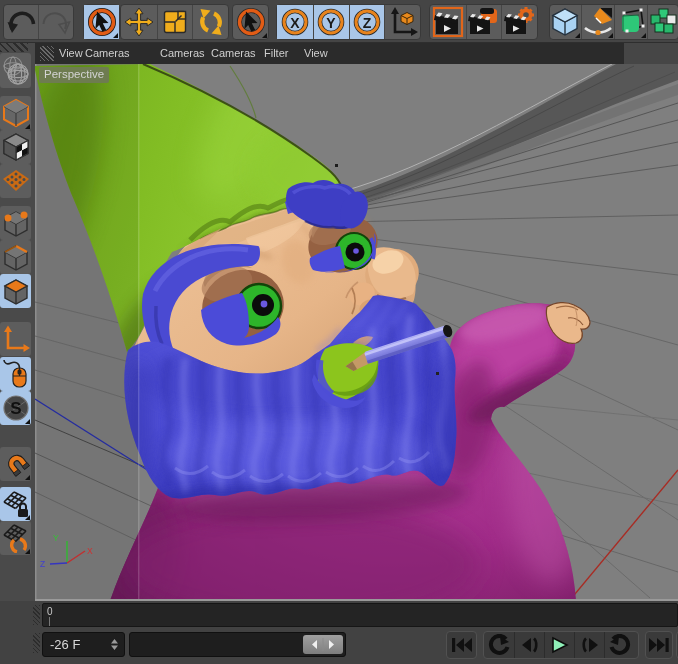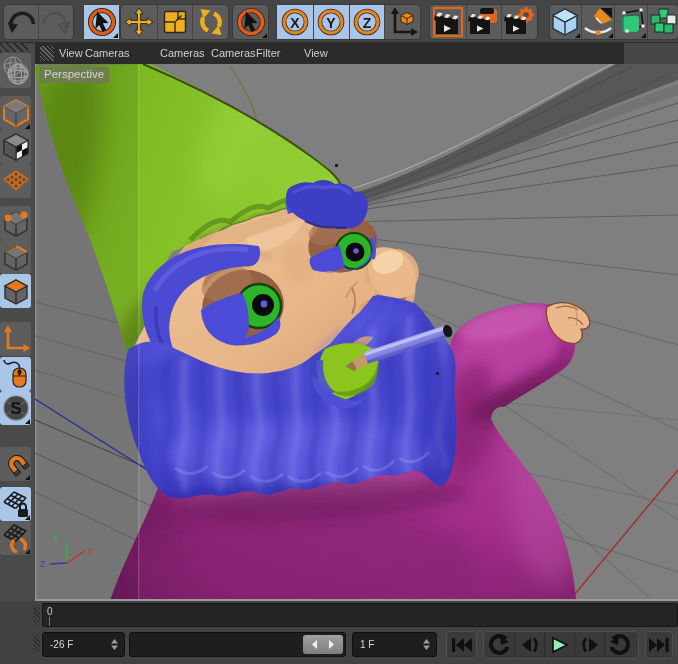--- a/index.html
+++ b/index.html
@@ -26,21 +26,21 @@
 
 #viewport { position:absolute; left:35px; top:64px; width:643px; height:535px; background:#7f7f7f; }
 #persp { position:absolute; left:4px; top:3px; background:#6e7c50; color:#d4d4d4; font-size:11.5px; padding:1px 5px 3px 5px; border-radius:2px; z-index:5; }
 #vpsvg { position:absolute; left:0; top:0; }
 
 #botgap { position:absolute; left:35px; top:599px; width:643px; height:2px; background:#9a9a9a; }
 #ruler { position:absolute; left:0px; top:601px; width:678px; height:28px; background:#424242; }
 #ruler .grip, #ctrl .grip { position:absolute; left:33px; top:4px; width:7px; height:20px; background:repeating-linear-gradient(45deg,#2c2c2c 0 1px,transparent 1px 3px); }
 #rulerbox { position:absolute; left:42px; top:2px; width:636px; height:24px; background:#242424; border:1px solid #161616; border-radius:2px; color:#c8c8c8; font-size:10px; }
 #ctrl { position:absolute; left:0px; top:629px; width:678px; height:35px; background:#424242; }
-.field { position:absolute; top:3px; height:25px; background:#1e1e1e; border:1px solid #101010; border-radius:3px; color:#d8d8d8; font-size:10px; line-height:23px; padding-left:7px; }
+.field { position:absolute; top:3px; height:25px; background:#1e1e1e; border:1px solid #101010; border-radius:3px; color:#d8d8d8; font-size:13px; line-height:23px; padding-left:7px; }
 .spin { position:absolute; right:5px; top:5px; width:9px; height:13px; }
 .pbtn { position:absolute; top:2px; height:28px; background:#3a3a3a; border:1px solid #515151; border-radius:4px; display:flex; align-items:center; justify-content:center; }
 .pgroup { position:absolute; top:2px; height:28px; background:#3a3a3a; border:1px solid #515151; border-radius:4px; display:flex; }
 .pcell { width:30px; height:26px; display:flex; align-items:center; justify-content:center; }
 .pcell.div { border-left:1px solid #2c2c2c; }
 </style>
 </head>
 <body>
 <div id="stage">
   <div id="toolbar">
@@ -236,21 +236,21 @@
           </svg>
         </div>
     </div>
   </div>
   <div id="menubar">
     <div class="grip" style="left:5px;"></div>
     <span style="left:24px;">View</span>
     <span style="left:50px;">Cameras</span>
     <span style="left:125px;">Cameras</span>
     <span style="left:176px;">Cameras</span>
-    <span style="left:221px;">Filter</span>
+    <span style="left:229px;">Filter</span>
     <span style="left:269px;">View</span>
   </div>
   <div id="dock">
     <div class="grip"></div>
     <div class="dbtn" style="top:10px;height:35px;">
         <svg width="30" height="32" viewBox="0 0 30 32">
           <g fill="none" stroke="#a2a2a2" stroke-width="1.1">
             <circle cx="12" cy="11" r="9" opacity="0.7"></circle>
             <path d="M3,11 A9,3.2 0 0 0 21,11 M3,11 A9,3.2 0 0 1 21,11 M12,2 A3.2,9 0 0 0 12,20 M12,2 A3.2,9 0 0 1 12,20" opacity="0.7"></path>
             <circle cx="17" cy="19" r="10"></circle>
@@ -666,25 +666,20 @@
     </div>
     <div style="position:absolute;left:129px;top:3px;width:217px;height:25px;background:#1e1e1e;border:1px solid #101010;border-radius:3px;">
       <div style="position:absolute;right:2px;top:2px;width:40px;height:19px;border-radius:3px;background:linear-gradient(#a0a0a0,#7e7e7e);display:flex;">
         <svg width="40" height="19" viewBox="0 0 40 19">
             <path d="M14,5 L9,9.5 L14,14 Z" fill="#f0f0f0"></path>
             <path d="M26,5 L31,9.5 L26,14 Z" fill="#f0f0f0"></path>
             <path d="M20,3 L20,16" stroke="#8a8a8a" stroke-width="1"></path>
           </svg>
       </div>
     </div>
-    <div class="field" style="left:352px;width:85px;">1 F
-      <svg class="spin" width="9" height="13" viewBox="0 0 9 13">
-          <path d="M4.5,1 L8,5.5 L1,5.5 Z M4.5,12 L8,7.5 L1,7.5 Z" fill="#9a9a9a"></path>
-        </svg>
-    </div>
     <div class="pbtn" style="left:446px;width:31px;">
         <svg width="22" height="16" viewBox="0 0 22 16">
           <rect x="1" y="1" width="3.2" height="14" fill="#101010"></rect>
           <path d="M13,1 L13,15 L5,8 Z M21,1 L21,15 L13,8 Z" fill="#101010"></path>
         </svg>
       </div>
     <div class="pgroup" style="left:483px;width:156px;">
       <div class="pcell">
           <svg width="22" height="22" viewBox="0 0 22 22">
             <path d="M18,5 A8.5,8.5 0 1 0 19.5,13" fill="none" stroke="#101010" stroke-width="4"></path>

